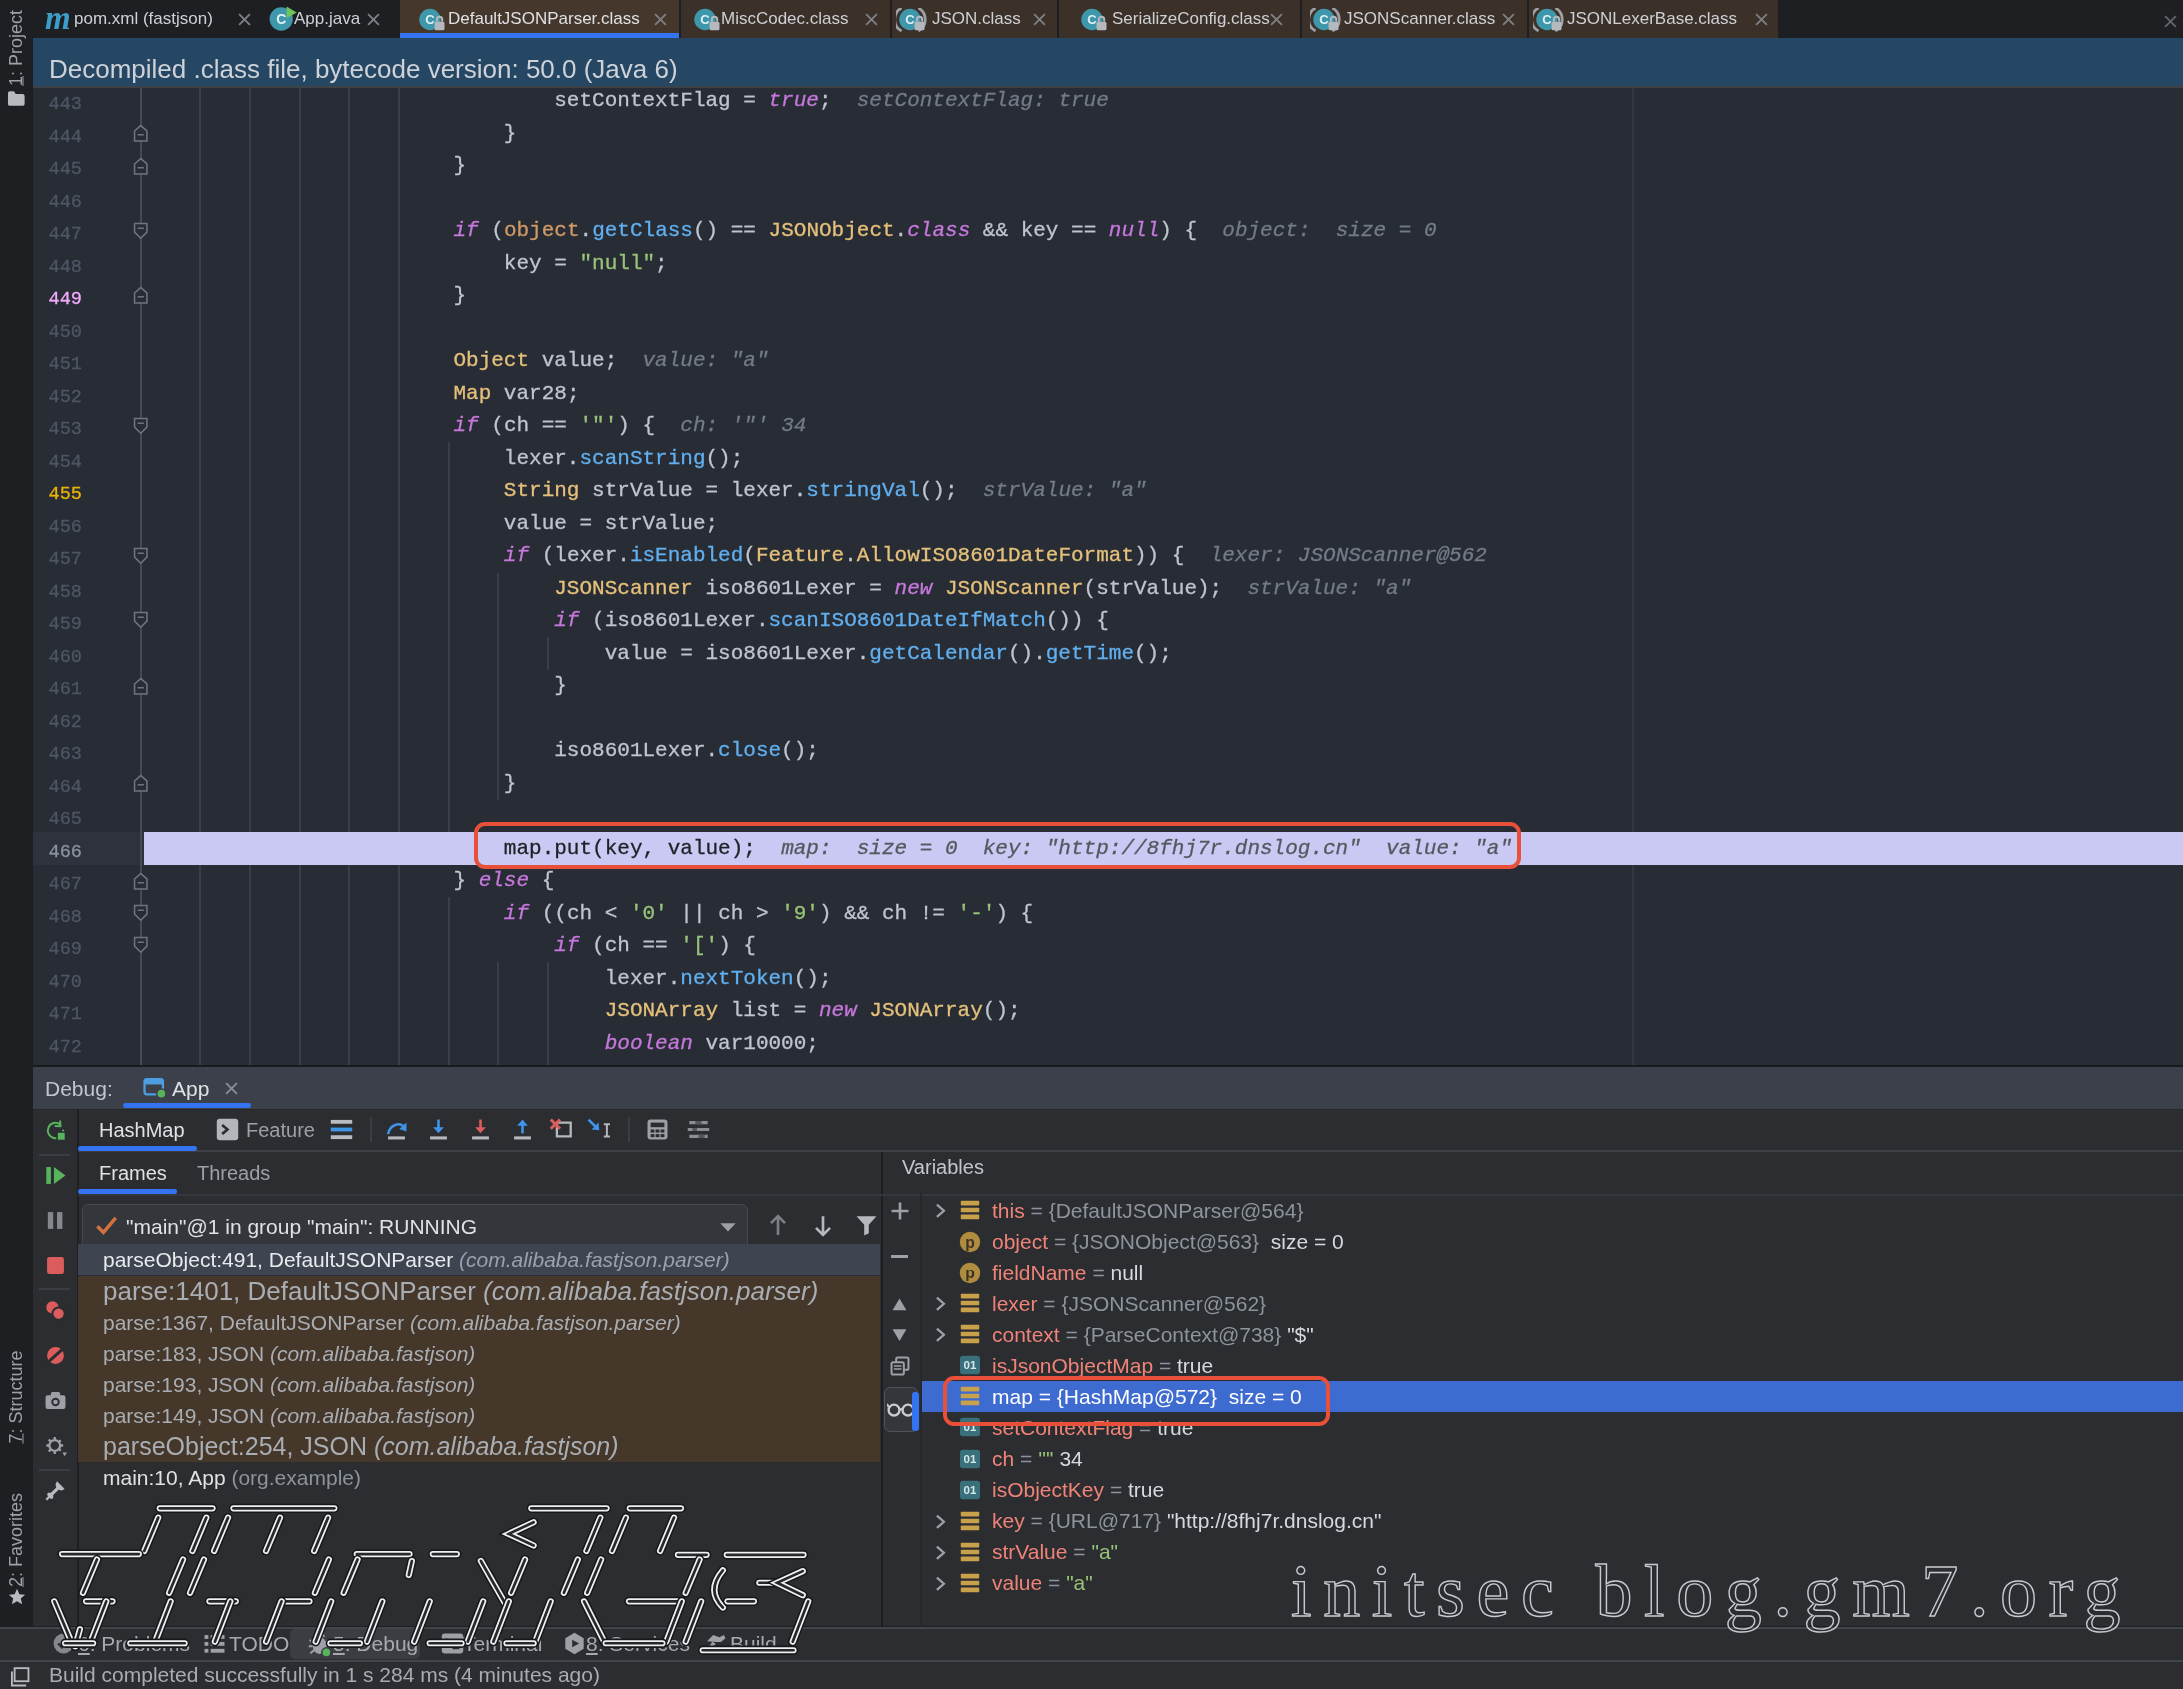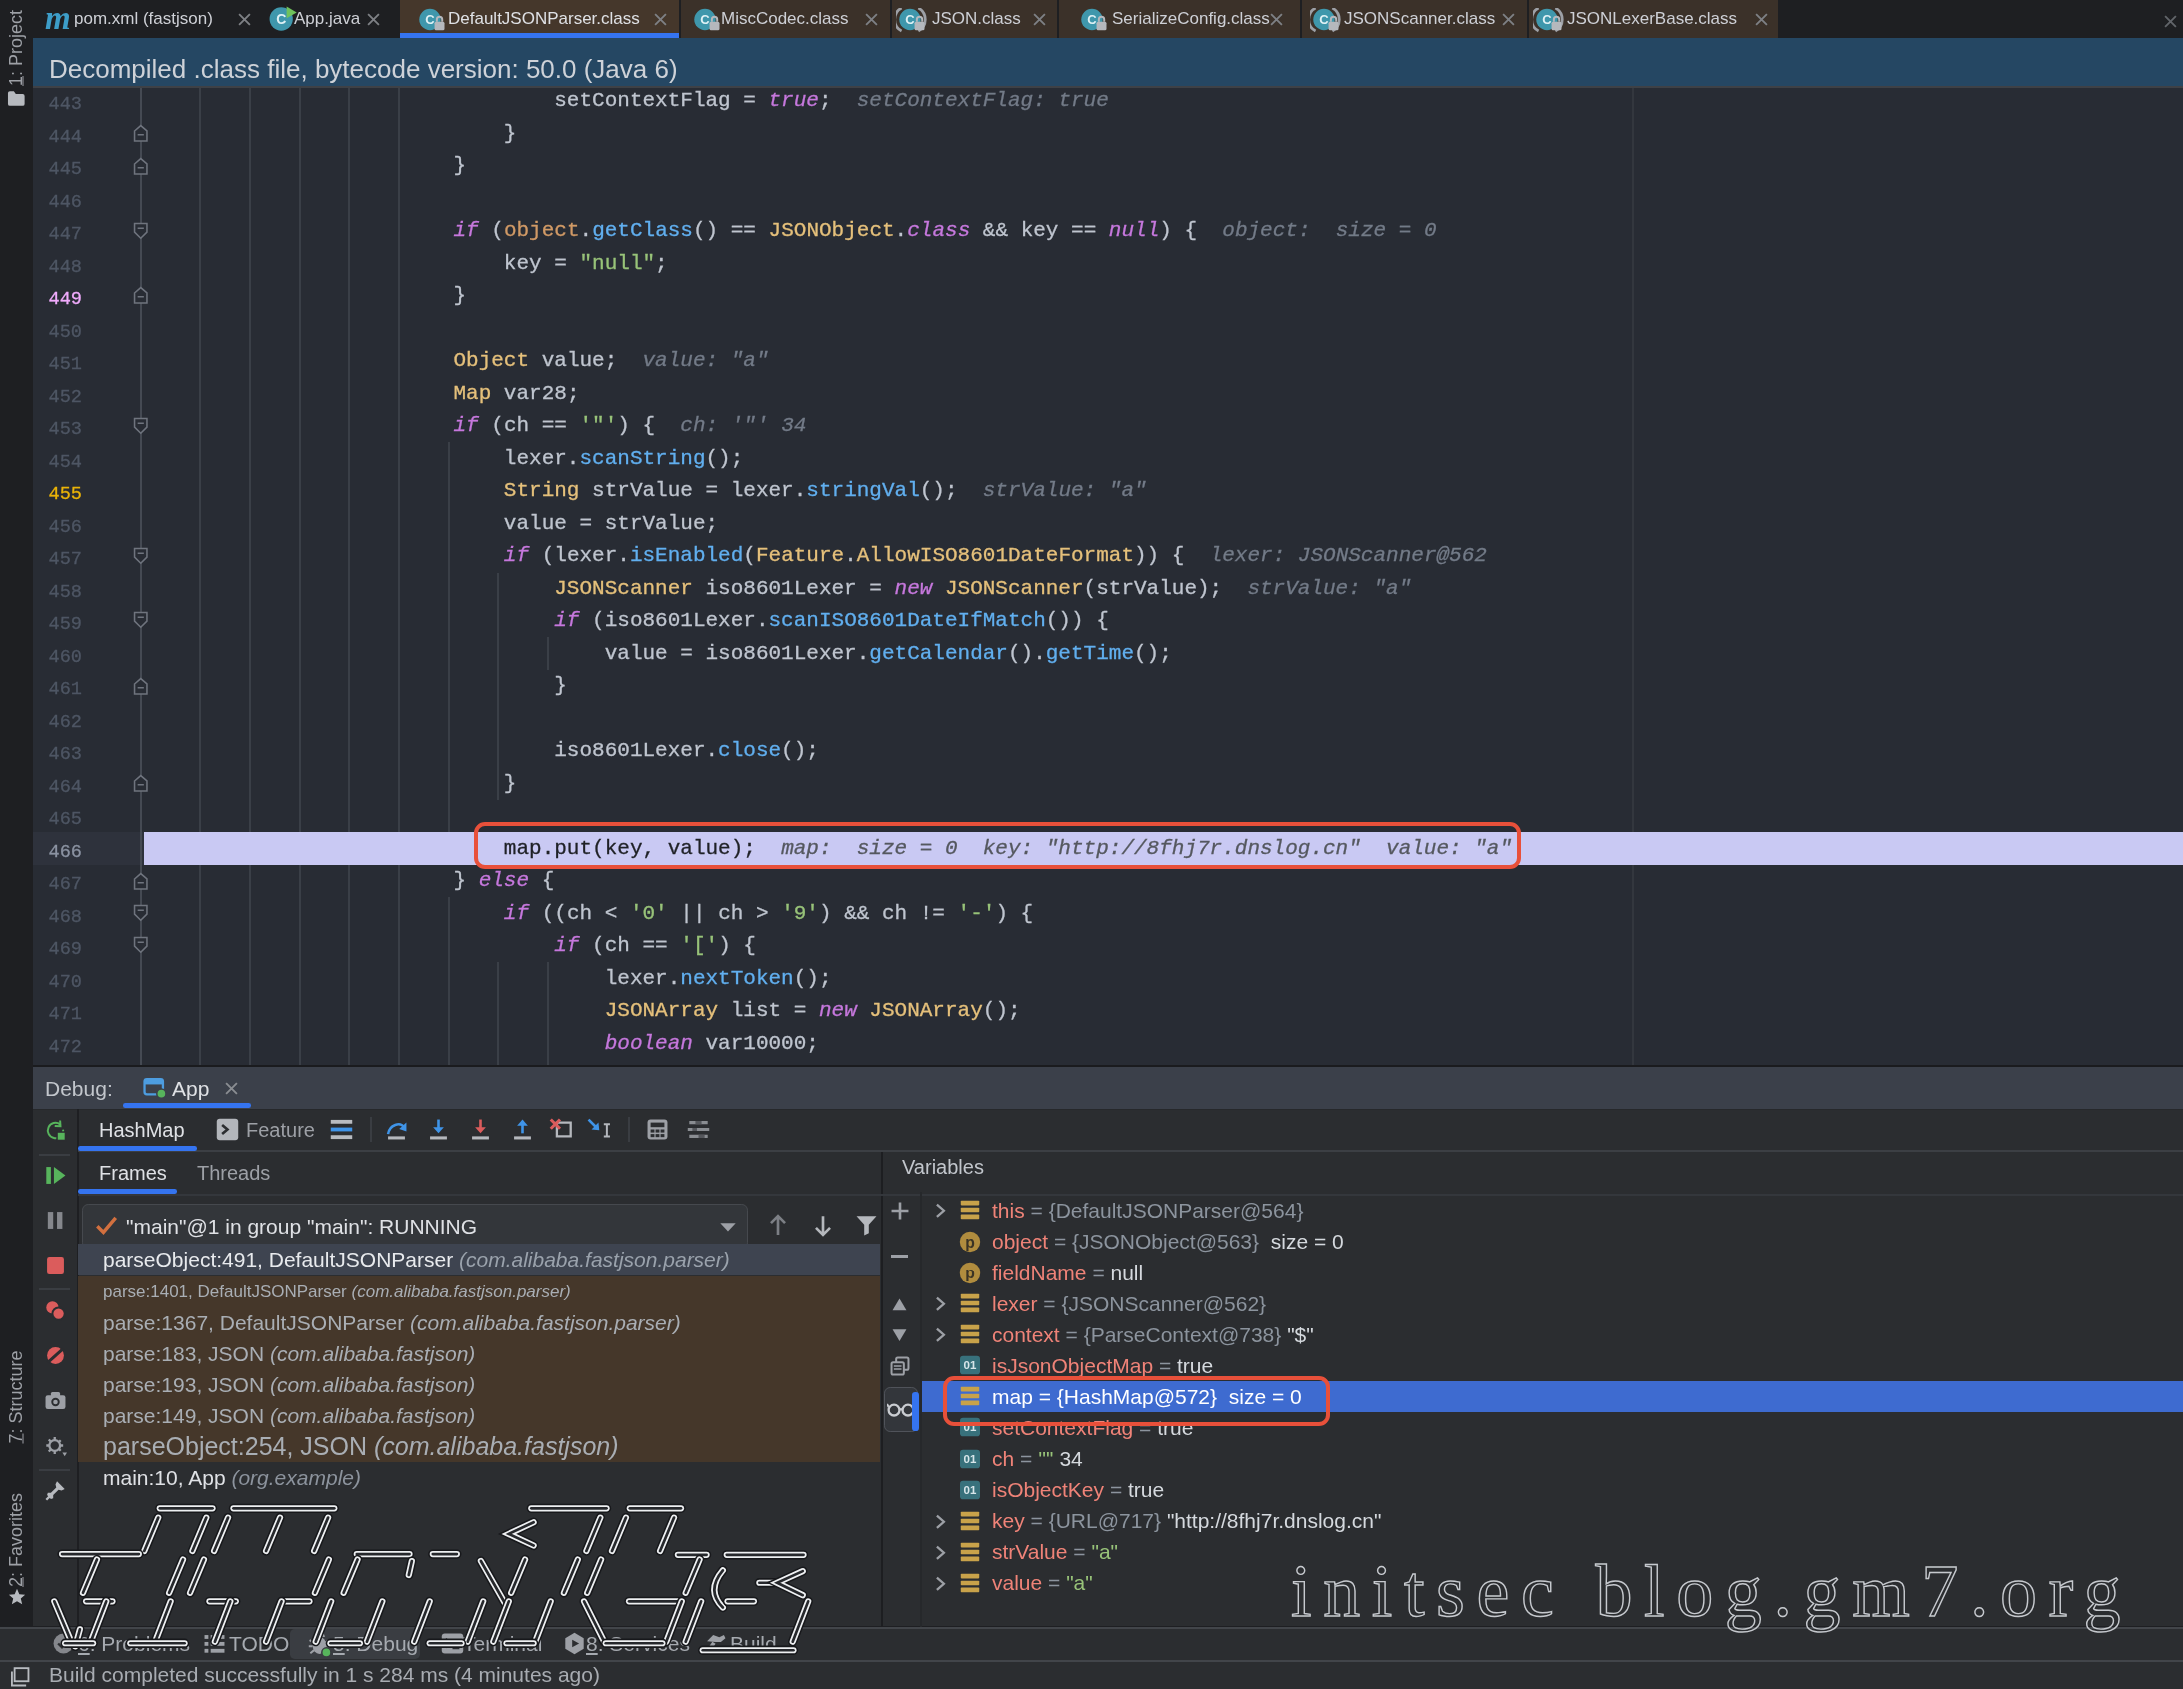--- a/index.html
+++ b/index.html
@@ -392,32 +392,32 @@
   </svg>
 <svg class="abs" style="left:812px;top:1213px" width="22" height="25" viewBox="0 0 28 32">
     <path d="M14 4 V26 M5 19 L14 28 L23 19" stroke="#b5b8bd" stroke-width="3.4" fill="none"></path>
   </svg>
 <svg class="abs" style="left:855px;top:1213px" width="23" height="25" viewBox="0 0 30 32">
     <path d="M2 4 H28 L18 15 V26 L12 29 V15 Z" fill="#b5b8bd"></path>
   </svg>
 <div class="abs" style="left:78px;top:1244px;width:802px;height:31px;background:#3e4450"></div>
 <div class="abs" style="left:103px;top:1244px;height:31px;line-height:31px;font-size:21px;white-space:nowrap"><span style="color:#e8eaed">parseObject:491, DefaultJSONParser </span><span style="color:#9aa2ac;font-style:italic">(com.alibaba.fastjson.parser)</span></div>
 <div class="abs" style="left:78px;top:1276px;width:802px;height:31px;background:#45372a"></div>
-<div class="abs" style="left:103px;top:1276px;height:31px;line-height:31px;font-size:17px;white-space:nowrap"><span style="color:#a9aeb4">parse:1401, DefaultJSONParser </span><span style="color:#a9aeb4;font-style:italic">(com.alibaba.fastjson.parser)</span></div>
+<div class="abs" style="left:103px;top:1276px;height:31px;line-height:31px;font-size:26px;white-space:nowrap"><span style="color:#a9aeb4">parse:1401, DefaultJSONParser </span><span style="color:#a9aeb4;font-style:italic">(com.alibaba.fastjson.parser)</span></div>
 <div class="abs" style="left:78px;top:1307px;width:802px;height:31px;background:#45372a"></div>
 <div class="abs" style="left:103px;top:1307px;height:31px;line-height:31px;font-size:21px;white-space:nowrap"><span style="color:#a9aeb4">parse:1367, DefaultJSONParser </span><span style="color:#a9aeb4;font-style:italic">(com.alibaba.fastjson.parser)</span></div>
 <div class="abs" style="left:78px;top:1338px;width:802px;height:31px;background:#45372a"></div>
 <div class="abs" style="left:103px;top:1338px;height:31px;line-height:31px;font-size:21px;white-space:nowrap"><span style="color:#a9aeb4">parse:183, JSON </span><span style="color:#a9aeb4;font-style:italic">(com.alibaba.fastjson)</span></div>
 <div class="abs" style="left:78px;top:1369px;width:802px;height:31px;background:#45372a"></div>
 <div class="abs" style="left:103px;top:1369px;height:31px;line-height:31px;font-size:21px;white-space:nowrap"><span style="color:#a9aeb4">parse:193, JSON </span><span style="color:#a9aeb4;font-style:italic">(com.alibaba.fastjson)</span></div>
 <div class="abs" style="left:78px;top:1400px;width:802px;height:31px;background:#45372a"></div>
 <div class="abs" style="left:103px;top:1400px;height:31px;line-height:31px;font-size:21px;white-space:nowrap"><span style="color:#a9aeb4">parse:149, JSON </span><span style="color:#a9aeb4;font-style:italic">(com.alibaba.fastjson)</span></div>
 <div class="abs" style="left:78px;top:1431px;width:802px;height:31px;background:#45372a"></div>
 <div class="abs" style="left:103px;top:1431px;height:31px;line-height:31px;font-size:25px;white-space:nowrap"><span style="color:#a9aeb4">parseObject:254, JSON </span><span style="color:#a9aeb4;font-style:italic">(com.alibaba.fastjson)</span></div>
-<div class="abs" style="left:103px;top:1462px;height:31px;line-height:31px;font-size:21px;white-space:nowrap"><span style="color:#dfe1e5">main:10, App </span><span style="color:#8c939d;font-style:italic">(org.example)</span></div>
+<div class="abs" style="left:103px;top:1462px;height:31px;line-height:31px;font-size:21px;white-space:nowrap"><span style="color:#dfe1e5">main:10, App </span><span style="color:#8c939d;">(org.example)</span></div>
 <div class="abs" style="left:902px;top:1148px;height:39px;line-height:39px;color:#c2c6cc;font-size:20px">Variables</div>
 <svg class="abs" style="left:890px;top:1201px" width="20" height="20" viewBox="0 0 26 26">
     <path d="M13 2 V24 M2 13 H24" stroke="#9da0a6" stroke-width="3.4"></path>
   </svg>
 <div class="abs" style="left:891px;top:1255px;width:17px;height:3.1px;background:#9da0a6"></div>
 <svg class="abs" style="left:891px;top:1297px" width="17" height="15.5" viewBox="0 0 22 20">
     <path d="M11 2 L20 17 H2 Z" fill="#9da0a6"></path>
   </svg>
 <svg class="abs" style="left:891px;top:1327px" width="17" height="15.5" viewBox="0 0 22 20">
     <path d="M11 18 L2 3 H20 Z" fill="#9da0a6"></path>

